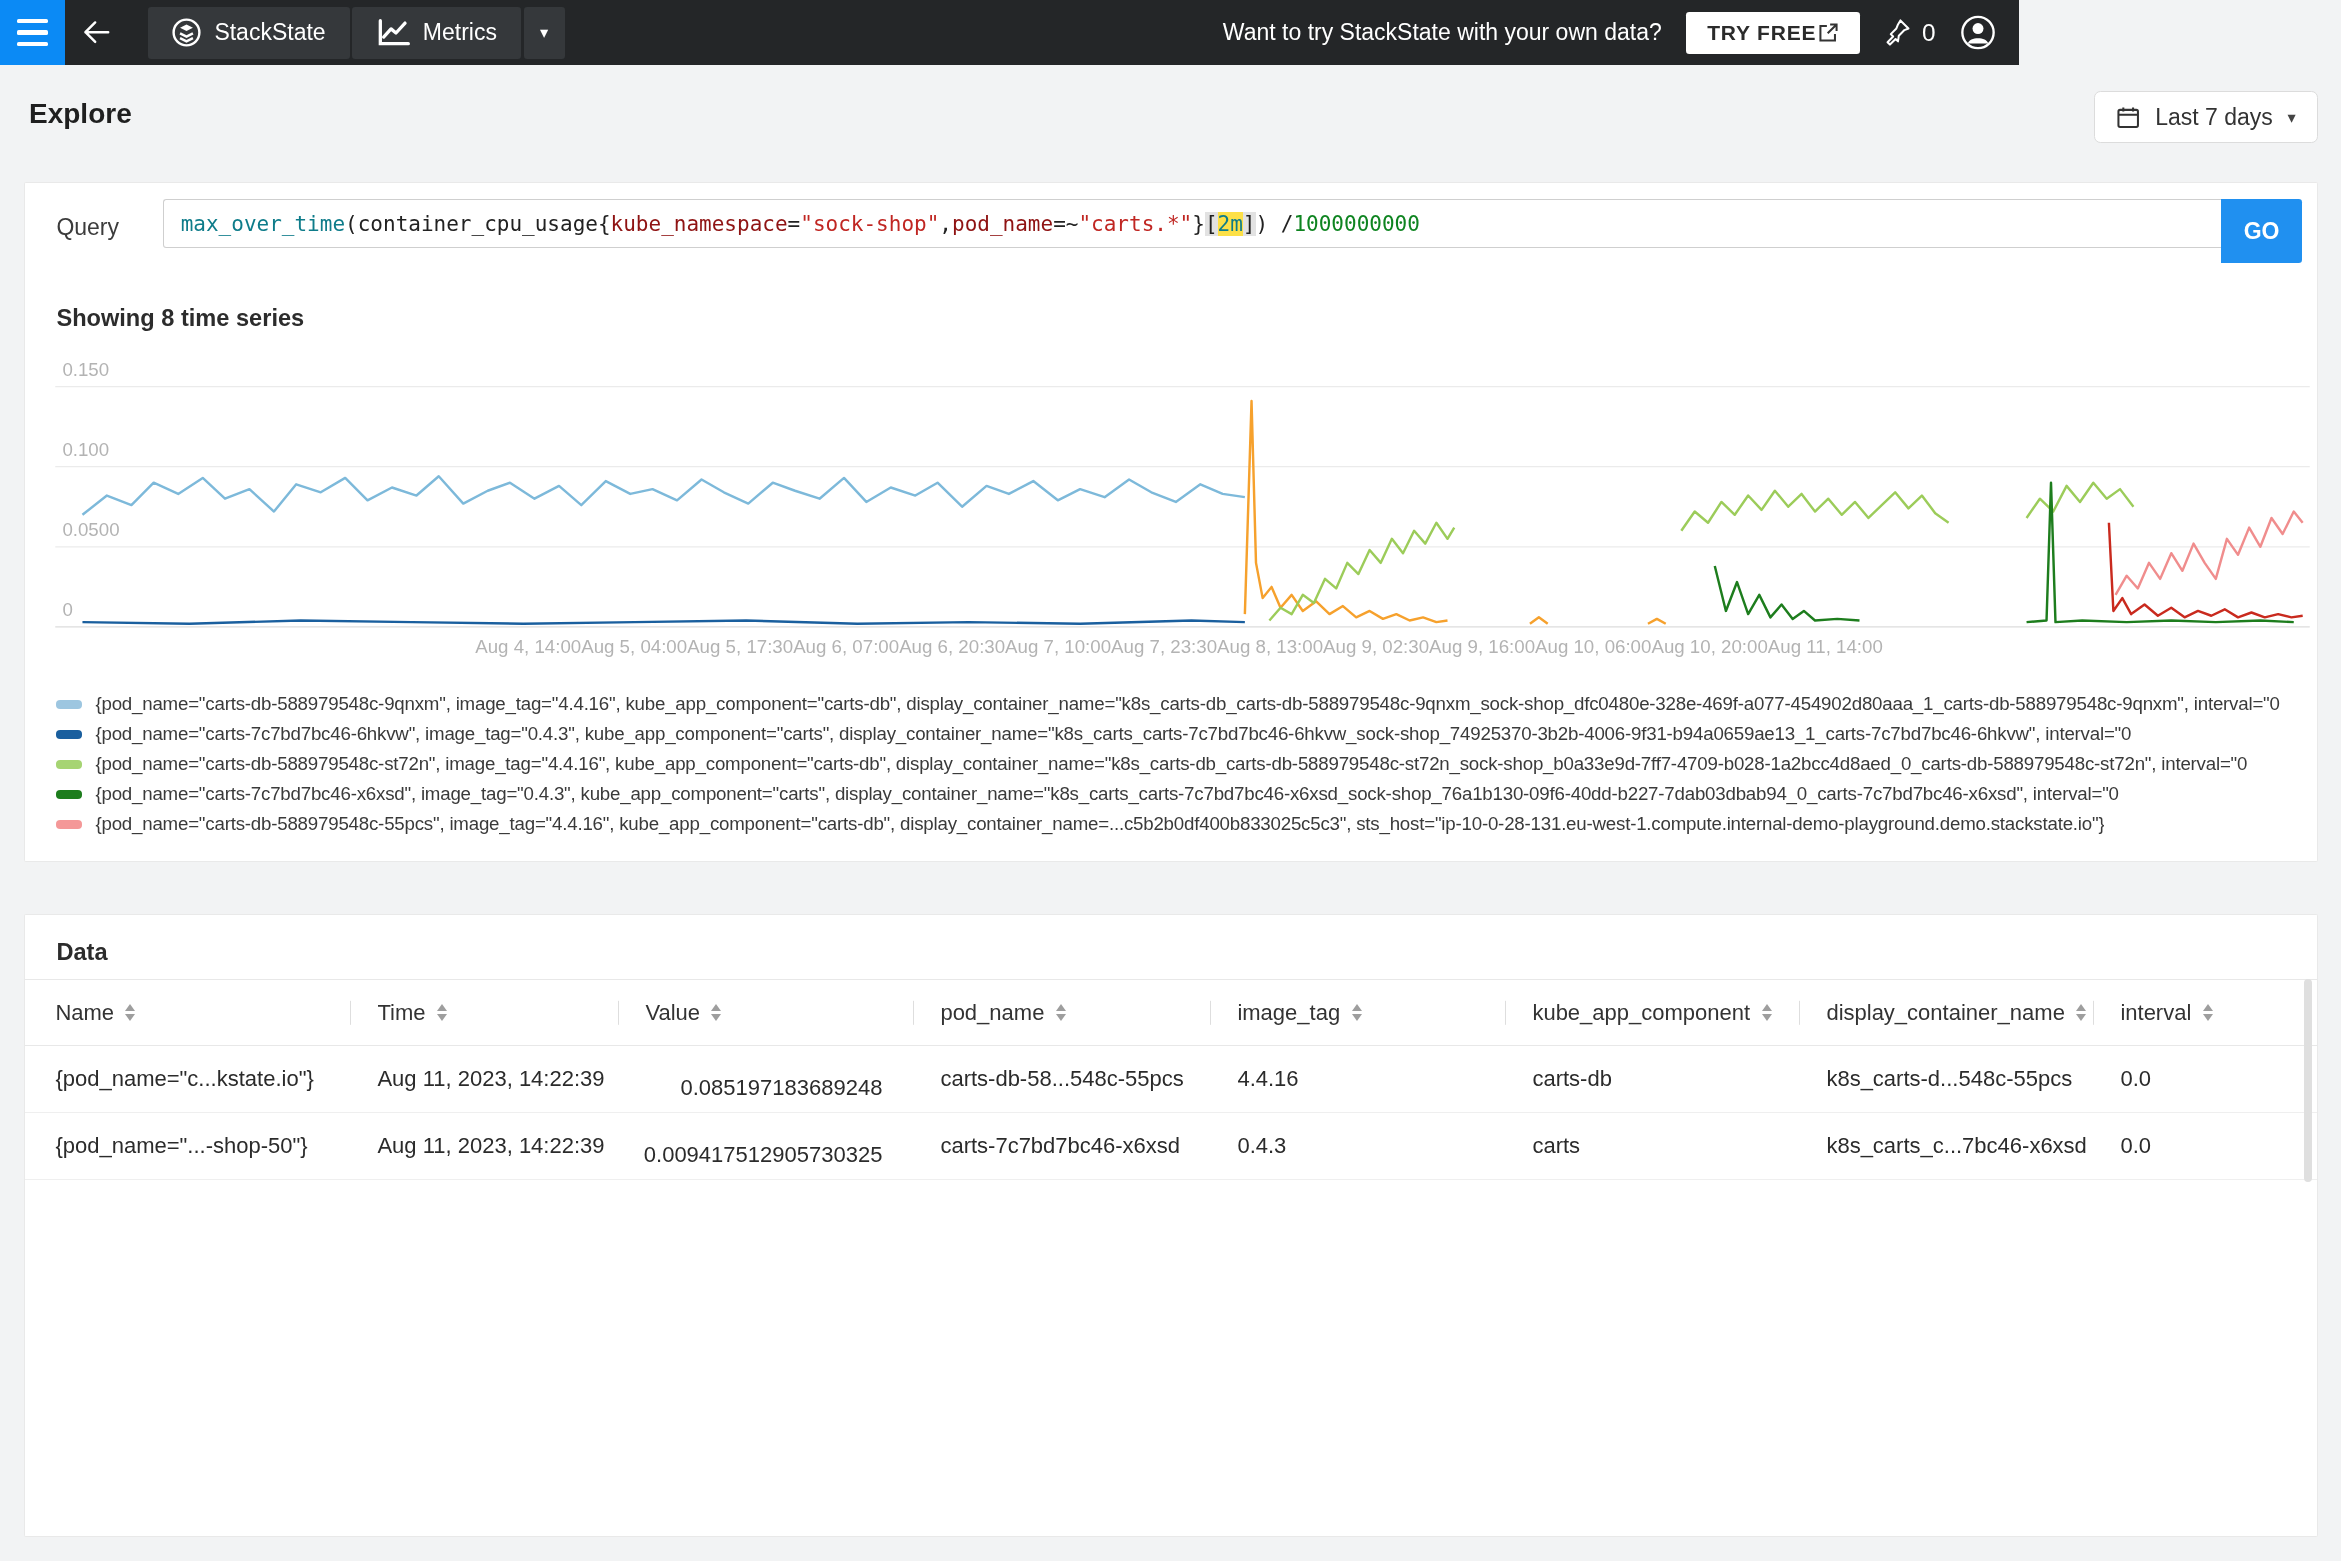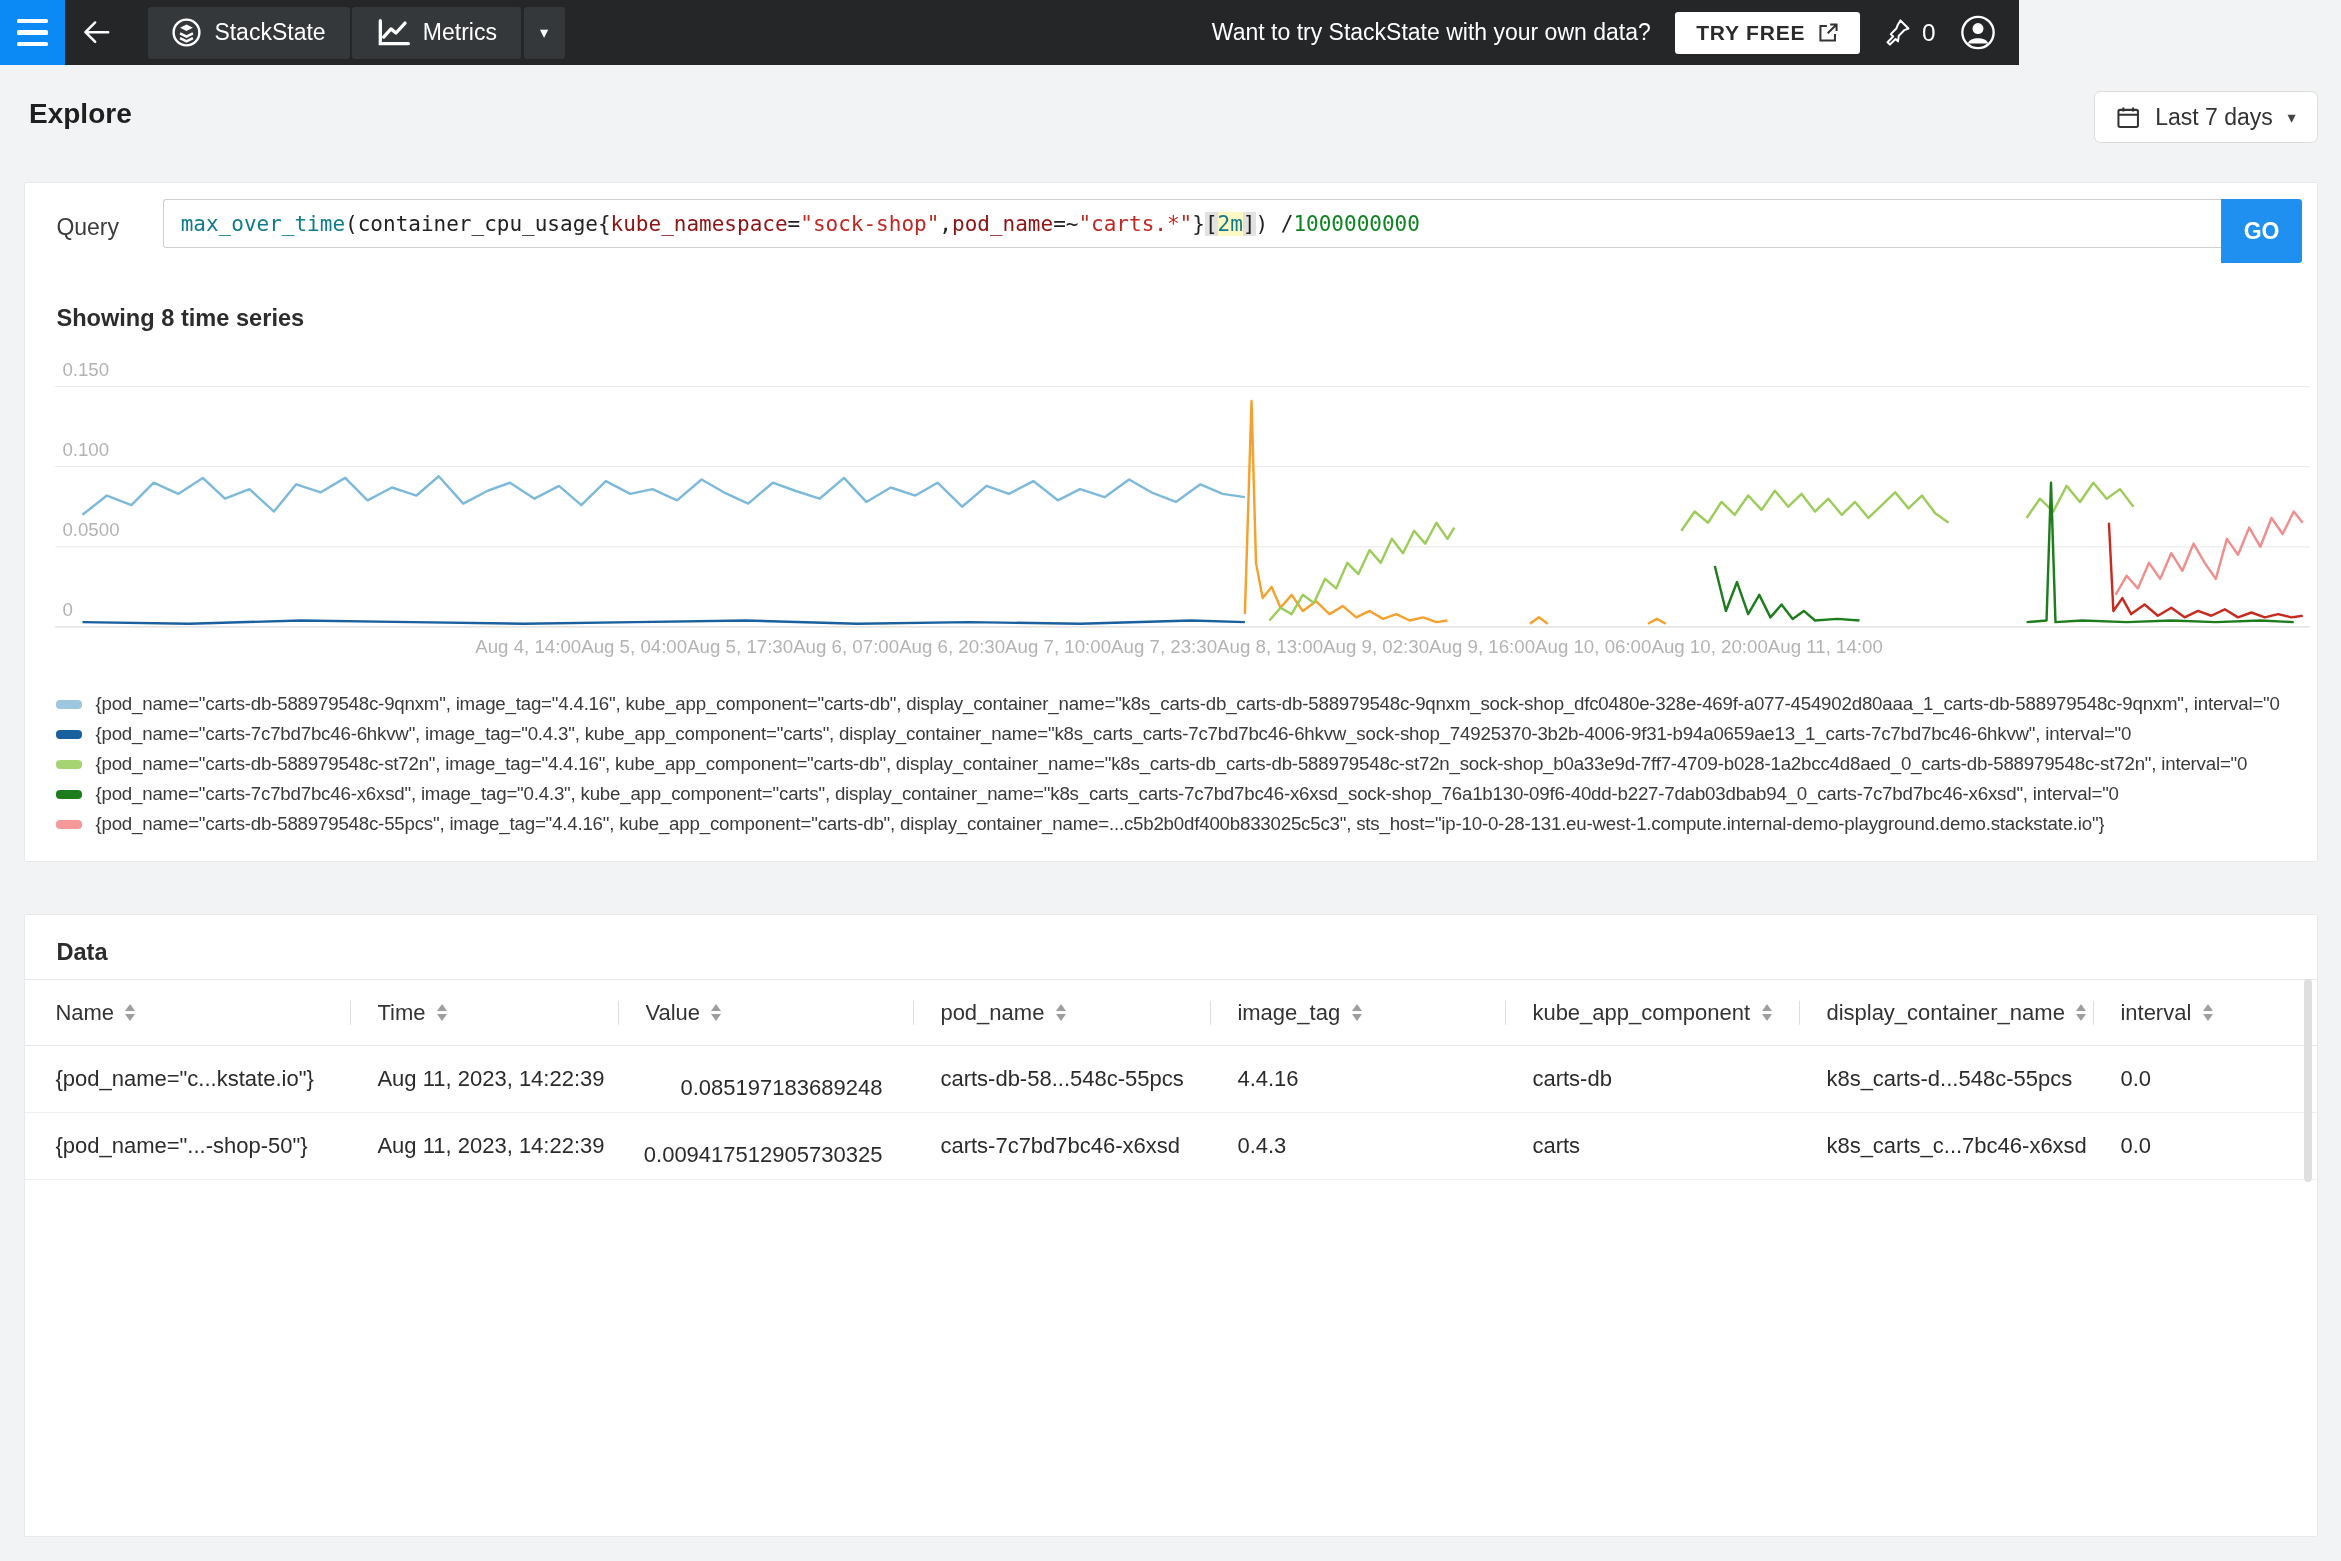--- a/index.html
+++ b/index.html
@@ -10,21 +10,21 @@
   .navbar { position:absolute; top:0; left:0; width:2019px; height:65px; background:#242628; display:flex; align-items:center; }
   .hamburger { width:65px; height:65px; background:#0b8af5; display:flex; flex-direction:column; justify-content:center; align-items:center; gap:7.3px; cursor:pointer; flex:0 0 auto; }
   .hamburger span { display:block; width:31px; height:4.1px; background:#fff; border-radius:1.6px; }
   .nav-back { width:62px; height:65px; display:flex; align-items:center; justify-content:center; color:#fff; flex:0 0 auto; }
   .tabs { display:flex; align-items:center; gap:2.4px; margin-left:21px; }
   .tab { height:52px; background:#35383b; border-radius:3.3px; display:flex; align-items:center; padding:0 24.4px; color:#fff; font-size:23px; gap:13px; }
   .tab .caret { font-size:16.3px; color:#fff; }
   .tab-caret-seg { width:41px; padding:0; justify-content:center; }
   .nav-right { margin-left:auto; display:flex; align-items:center; gap:24.4px; padding-right:23px; }
   .nav-promo { color:#fff; font-size:23px; }
-  .try-free { background:#fff; color:#2b2b2b; font-size:21px; font-weight:bold; letter-spacing:0.8px; border:none; border-radius:3.3px; height:42px; padding:0 21px; display:flex; align-items:center; gap:13px; cursor:pointer; }
+  .try-free { background:#fff; color:#2b2b2b; font-size:21px; font-weight:bold; letter-spacing:0.8px; border:none; border-radius:3.3px; height:42px; padding:0 21px; display:flex; align-items:center; gap:2px; cursor:pointer; }
   .pin-group { display:flex; align-items:center; gap:11.4px; color:#fff; font-size:24.4px; }
   .avatar { width:36px; height:36px; border-radius:50%; display:flex; align-items:center; justify-content:center; }
 
   
   .page-title { position:absolute; left:29px; top:98px; font-size:28px; font-weight:bold; color:#1f1f1f; }
   .time-range { position:absolute; right:24.4px; top:91px; height:52px; background:#fff; border:1.6px solid #dcdcdc; border-radius:6.5px; display:flex; align-items:center; gap:14.6px; padding:0 21px; font-size:23px; color:#333; cursor:pointer; }
   .time-range .chev { font-size:16.3px; color:#444; }
 
   
   .card { position:absolute; left:24.4px; right:24.4px; background:#fff; border:0.8px solid #e9e9e9; border-radius:1.6px; }
@@ -33,21 +33,21 @@
 
   
   .query-label { position:absolute; left:31px; top:31px; font-size:23px; color:#3c3c3c; }
   .query-box { position:absolute; left:138px; top:16.3px; right:96px; height:49px; border:1.6px solid #cfcfcf; border-right:none; border-radius:3.3px 0 0 3.3px; background:#fff; display:flex; align-items:center; padding:0 16.3px; overflow:hidden; white-space:nowrap; font-family:"DejaVu Sans Mono", monospace; font-size:21px; color:#222; }
   .go-btn { position:absolute; right:14.6px; top:16.3px; width:81px; height:64px; background:#2090f0; color:#fff; font-size:23px; font-weight:bold; border:none; border-radius:0 3.3px 3.3px 0; cursor:pointer; }
   .tok-plain { color:#222; }
   .tok-fn { color:#0e7c8a; }
   .tok-label { color:#8f1313; }
   .tok-str { color:#c02622; }
   .tok-brkt { color:#222; background:#e2e2e2; }
-  .tok-dur { color:#0e7c8a; background:#fef9c3; }
+  .tok-dur { color:#0e7c8a; background:#fde047; }
   .tok-num { color:#0e8420; }
 
   
   .chart-title { position:absolute; left:31px; top:122px; font-size:23.6px; font-weight:bold; color:#2c2c2c; }
   .chart-area { position:absolute; left:0; top:167px; right:0; height:325px; }
   .chart-area svg { position:absolute; left:29px; top:0; }
   .y-label { position:absolute; left:37px; font-size:18.7px; color:#b3b3b3; }
   .x-labels { position:absolute; left:29px; right:13px; top:286px; display:flex; justify-content:center; }
   .x-labels span { font-size:18.7px; color:#b3b3b3; white-space:nowrap; }
 

